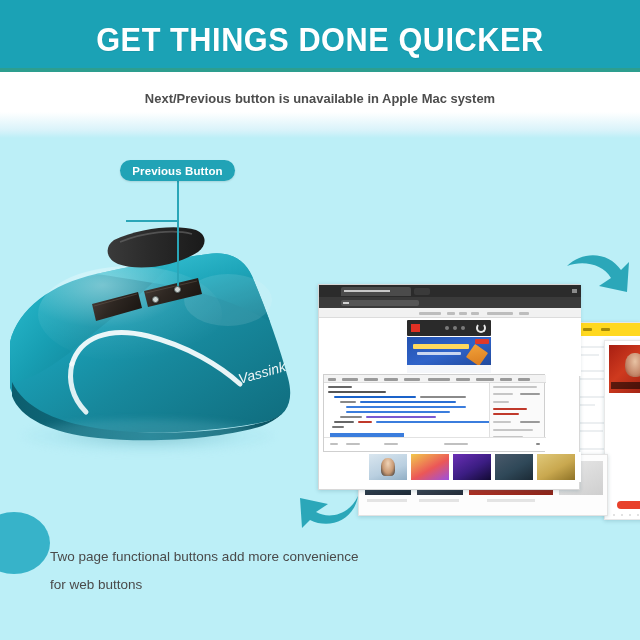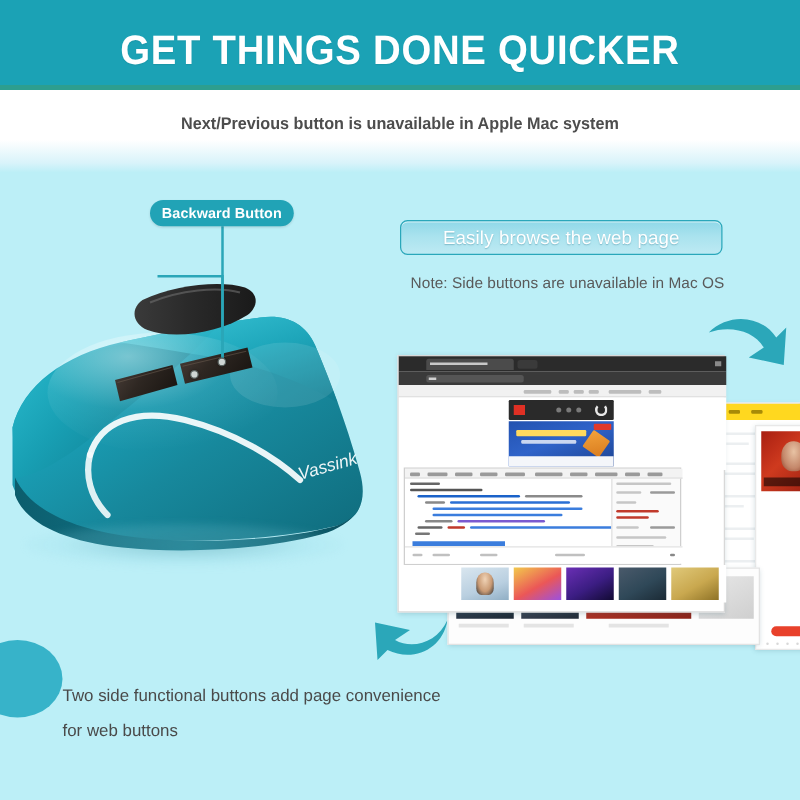--- a/index.html
+++ b/index.html
@@ -381,27 +381,23 @@
     </svg>
   </div>
 
   <div class="lead-line lead-back-v"></div>
   <div class="lead-line lead-fwd-h"></div>
   <div class="lead-line" style="left:177px; top:220px; width:1.6px; height:70px;"></div>
   <div class="lead-dot dot-back"></div>
   <div class="lead-dot" style="left:152px; top:296px;"></div>
 
   <div class="pill pill-backward">
-    <span>Backward Button</span>
+    <span>Previous Button</span>
   </div>
 
-  <div class="browse-box">
-    <span class="browse-box-text">Easily browse the web page</span>
-  </div>
-  <div class="note-text">Note: Side buttons are unavailable in Mac OS</div>
 
   <div class="arrow arrow-tr">
     <svg width="70" height="60" viewBox="0 0 70 60">
       <path d="M2,18 C18,2 44,4 56,22 L64,14 L62,44 L34,38 L46,30 C38,16 18,12 2,18 Z" fill="#2ba7b9"></path>
     </svg>
   </div>
 
   <div class="arrow arrow-bl">
     <svg width="70" height="55" viewBox="0 0 70 55">
       <path d="M66,10 C62,34 38,44 18,34 L10,42 L8,12 L36,18 L24,26 C38,34 58,28 66,10 Z" fill="#2ba7b9"></path>
@@ -555,18 +551,18 @@
         <div class="vthumb person" style="left:24px;"></div>
         <div class="vthumb" style="left:66px;  background:linear-gradient(150deg,#f2c94c 0%, #eb5757 55%, #9b51e0 100%);"></div>
         <div class="vthumb" style="left:108px; background:linear-gradient(150deg,#6a2fb5 0%, #3b1d82 55%, #120a33 100%);"></div>
         <div class="vthumb" style="left:150px; background:linear-gradient(150deg,#4a5a6b 0%, #2f4858 55%, #1b2a35 100%);"></div>
         <div class="vthumb" style="left:192px; background:linear-gradient(150deg,#e0c97a 0%, #c9a84f 55%, #8e7226 100%);"></div>
       </div>
 
     </div>
   </div>
 
-  <div class="foot1">Two side functional buttons add page convenience</div>
+  <div class="foot1">Two page functional buttons add more convenience</div>
   <div class="foot2">for web buttons</div>
 
   <div class="blob"></div>
 
 </div>
 
 </body></html>

